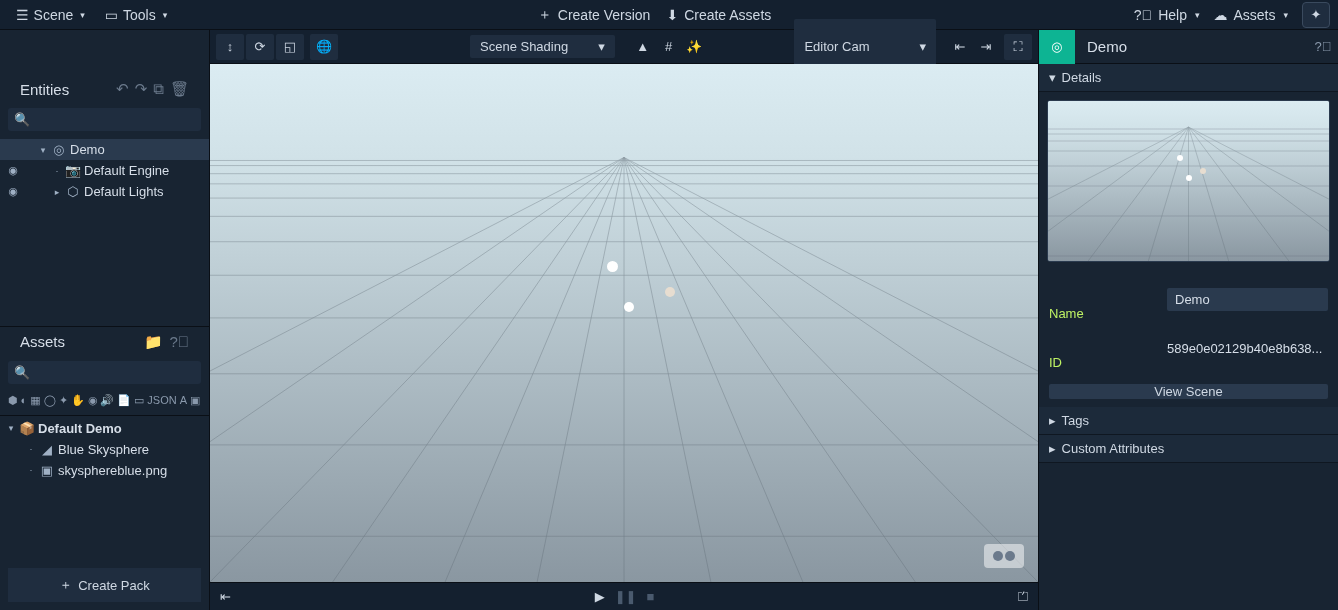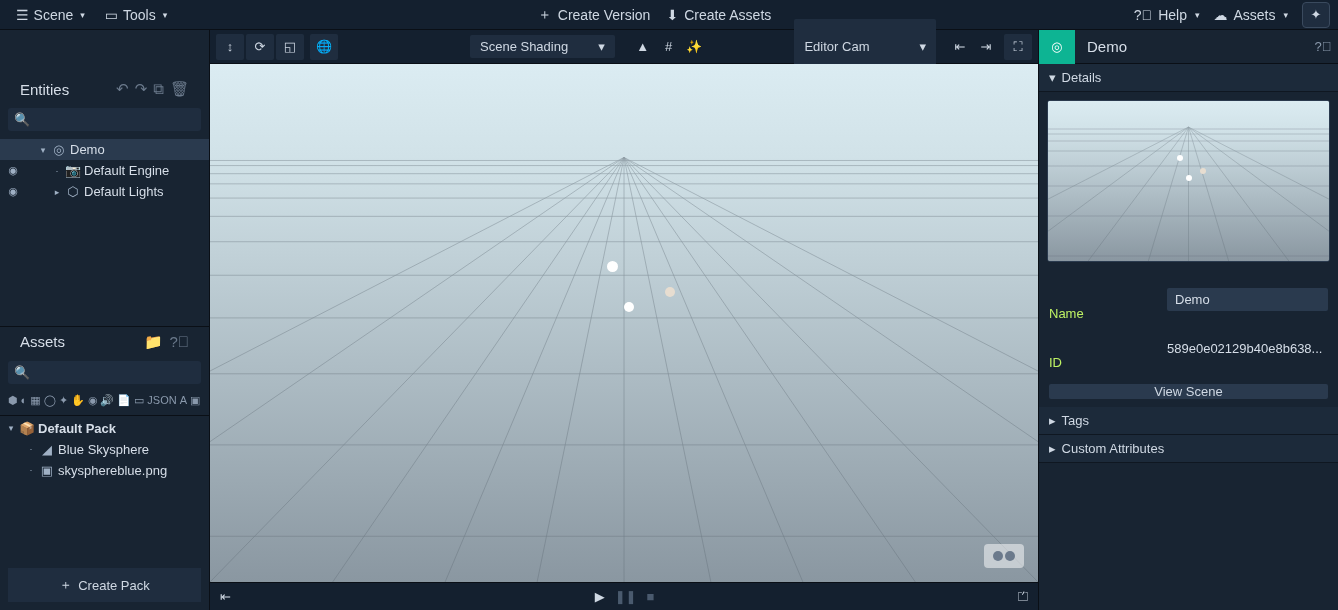--- a/index.html
+++ b/index.html
@@ -188,21 +188,21 @@
         <span>📄</span>
         <span>▭</span>
         <span>JSON</span>
         <span>A</span>
         <span>▣</span>
       </div>
       <div class="asset-tree">
         <div class="tree-row">
           <span class="tree-expand">▾</span>
           <span class="tree-icon">📦</span>
-          <span class="tree-label" style="font-weight:bold">Default Pack</span>
+          <span class="tree-label" style="font-weight:bold">Default Demo</span>
         </div>
         <div class="tree-row">
           <span class="tree-indent" style="width:16px"></span>
           <span class="tree-expand">·</span>
           <span class="tree-icon">◢</span>
           <span class="tree-label">Blue Skysphere</span>
         </div>
         <div class="tree-row">
           <span class="tree-indent" style="width:16px"></span>
           <span class="tree-expand">·</span>

